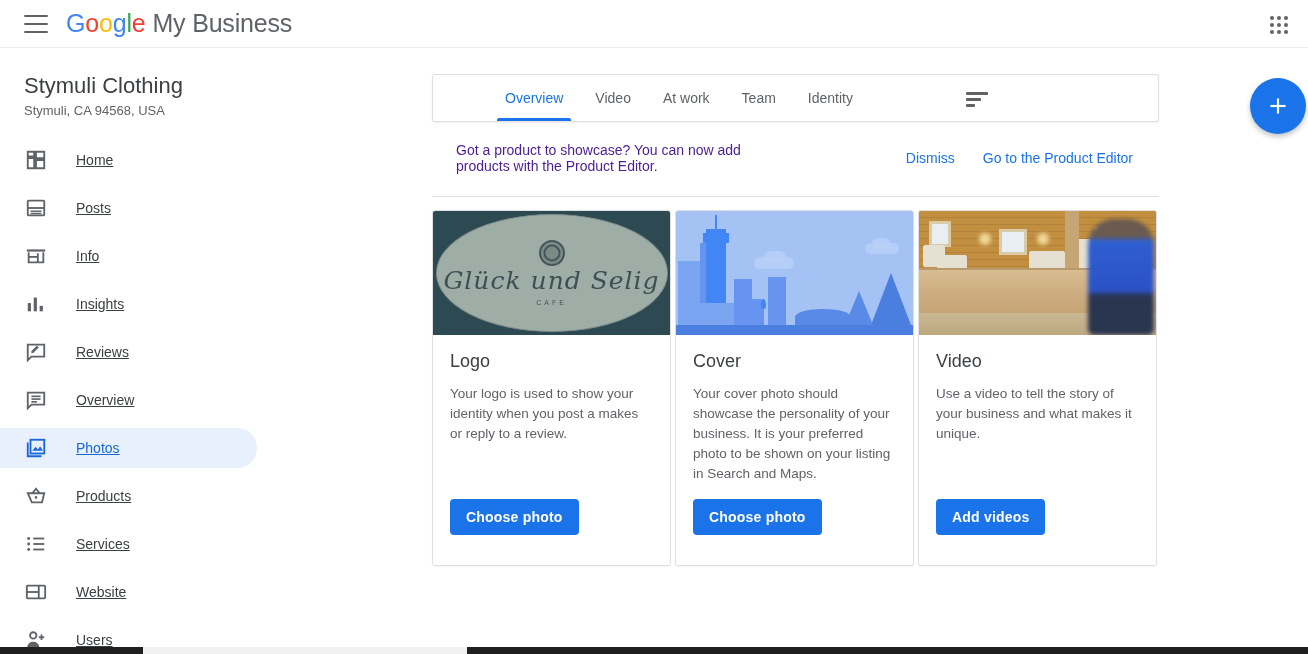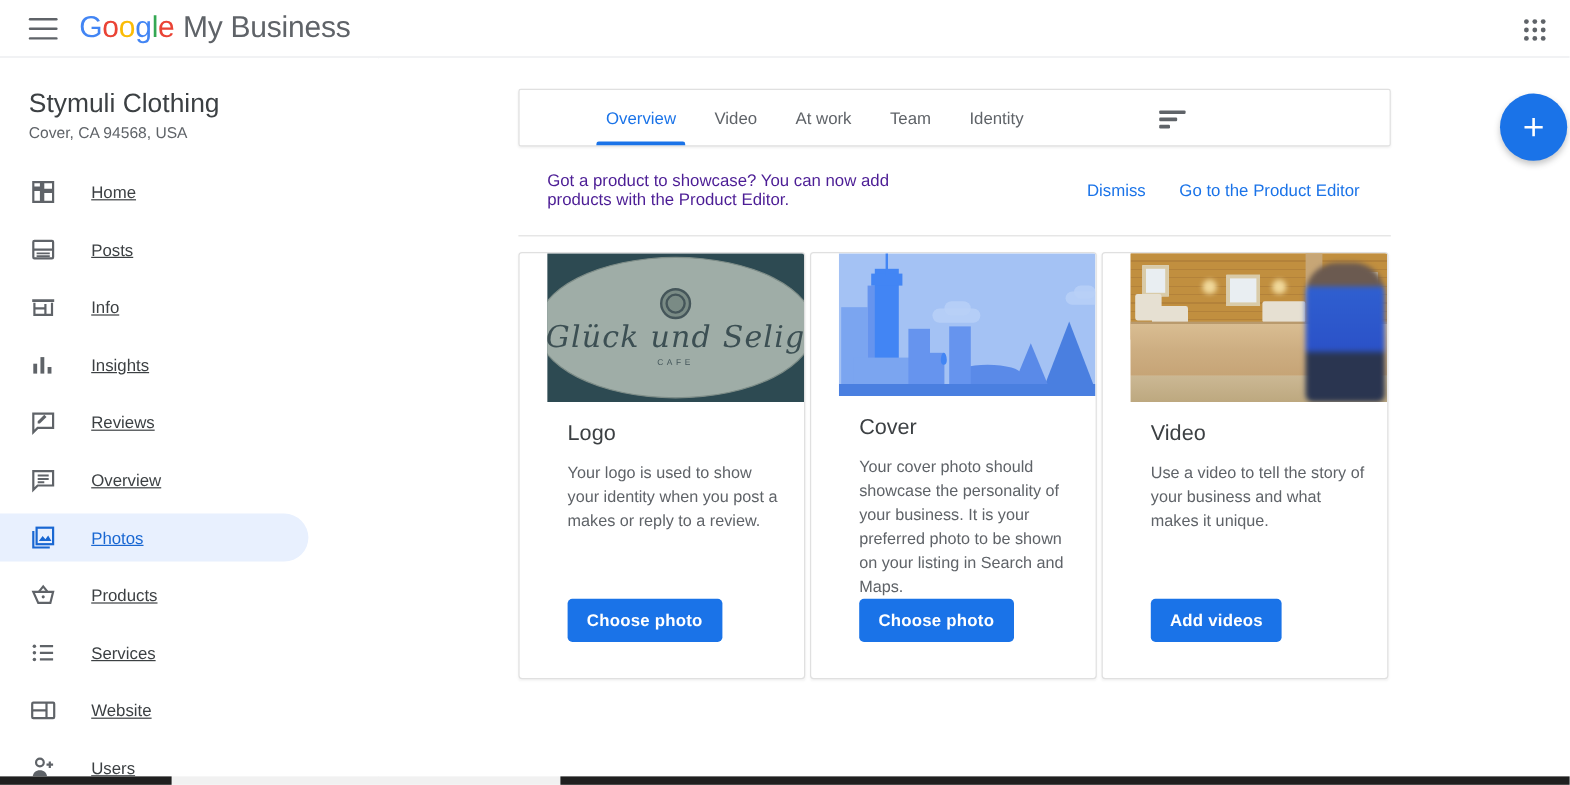--- a/index.html
+++ b/index.html
@@ -118,21 +118,20 @@
   .link-btn { font-size: 14px; color: #1a73e8; font-weight: 500; cursor: pointer; white-space: nowrap; }
 
   
   .cards { display: flex; gap: 4px; margin-top: 13px; }
   .card {
     width: 239px; background: #fff;
     border: 1px solid #e0e0e0; border-radius: 3px;
     overflow: hidden; display: flex; flex-direction: column;
     height: 356px;
     box-shadow: 0 1px 2px rgba(60,64,67,.06);
-    padding-left: 23px;
   }
   .card-img { height: 124px; width: 100%; position: relative; overflow: hidden; }
   .card-body { padding: 16px 17px 0 17px; flex: 1; display: flex; flex-direction: column; }
   .card-title { font-size: 18px; color: #3c4043; font-weight: 400; margin-bottom: 12px; }
   .card-desc { font-size: 13.5px; color: #5f6368; line-height: 20px; }
   .card-btn-wrap { margin-top: auto; padding: 0 0 30px 0; }
   .btn-primary {
     background: #1a73e8; color: #fff;
     border: none; border-radius: 4px;
     font-family: "Liberation Sans", sans-serif;
@@ -226,21 +225,21 @@
       <i></i>
       <i></i>
       <i></i>
       <i></i>
       <i></i>
   </div>
 </div>
 
 <div class="sidebar">
   <div class="biz-name">Stymuli Clothing</div>
-  <div class="biz-addr">Cover, CA 94568, USA</div>
+  <div class="biz-addr">Stymuli, CA 94568, USA</div>
 
   <div class="nav">
 
     <div class="nav-item">
       <span class="nav-ico">
         <svg viewBox="0 0 24 24">
             <path d="M3 3h7v5H3V3zm0 7h7v11H3V10zm9-7h9v7h-9V3zm0 9h9v9h-9v-9z" fill="none" stroke="#5f6368" stroke-width="2"></path>
           </svg>
       </span>
       <span class="nav-label">Home</span>

